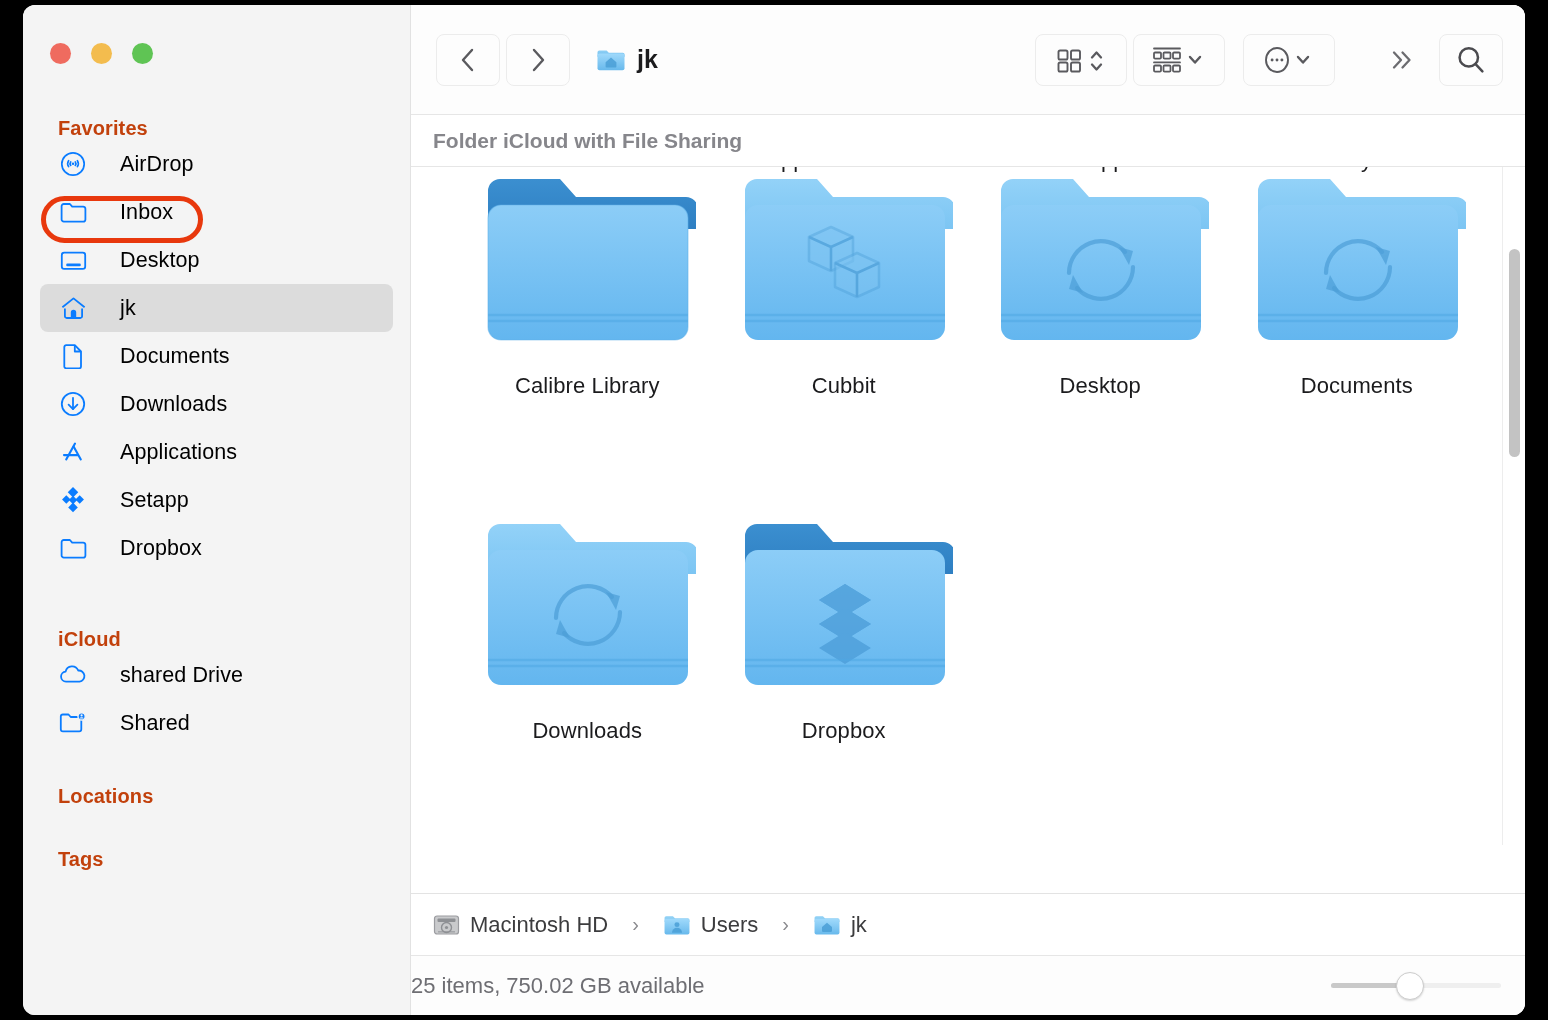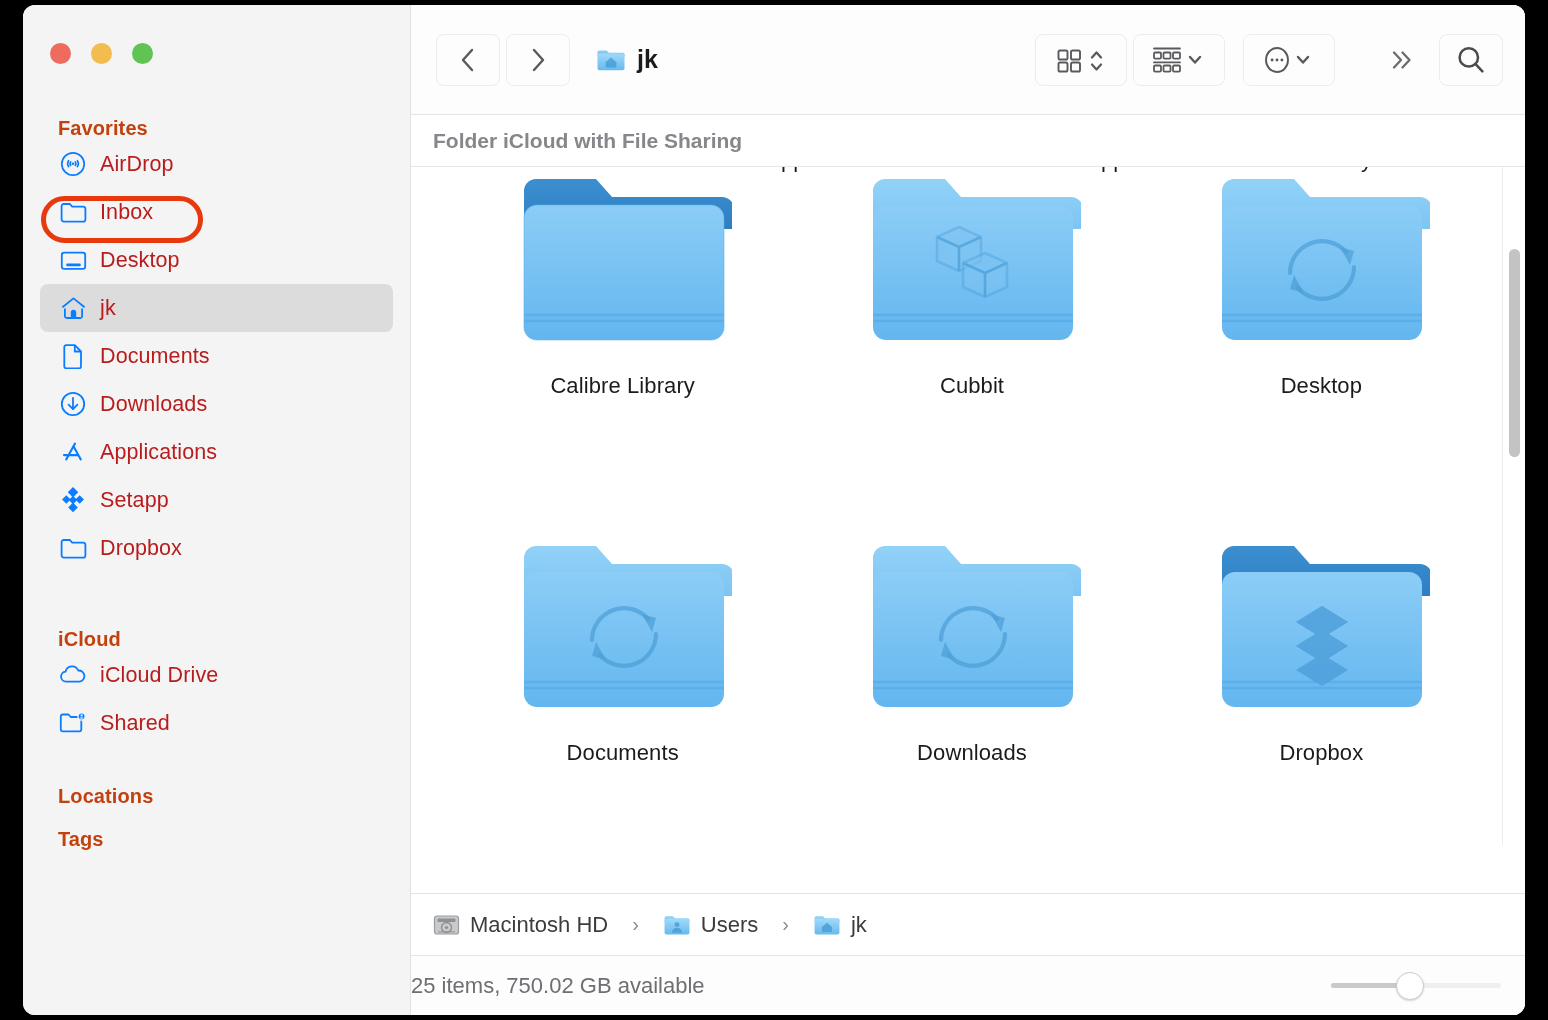--- a/index.html
+++ b/index.html
@@ -51,21 +51,21 @@
     padding-left:18px;
     position:relative;
   }
   .sb-item.selected{background:#dcdcdc;}
   .sb-ico{
     width:30px;height:30px;flex:0 0 30px;
     display:flex;align-items:center;justify-content:center;
     margin-right:12px;
   }
   .sb-label{
-    font-size:21.5px;color:#b91c1c;letter-spacing:.1px;
+    font-size:21.5px;color:#000000;letter-spacing:.1px;margin-left:20px;
   }
   .ring{
     position:absolute;
     left:18px;top:191px;
     width:162px;height:47px;
     border:5px solid #e8380d;
     border-radius:24px;
     box-sizing:border-box;
     pointer-events:none;
   }
@@ -109,23 +109,22 @@
   }
 
   .content{
     flex:1 1 auto;position:relative;overflow:hidden;background:#fff;
   }
   .grid{
     position:absolute;
     left:8px;right:0;top:-58px;
     padding:0 40px;
     display:grid;
-    grid-template-columns:repeat(3,1fr);
-    box-sizing:border-box;
-    gap:22px;
+    grid-template-columns:repeat(4,1fr);
+    box-sizing:border-box;
   }
   .cell{
     height:345px;
     display:flex;flex-direction:column;
     align-items:center;justify-content:flex-start;
     padding-top:58px;
     box-sizing:border-box;
   }
   .cell-name{
     margin-top:16px;
@@ -296,38 +295,38 @@
       </ul>
 
       <div class="sb-section" style="margin-top:56px;">iCloud</div>
       <ul class="sb-list">
         <li class="sb-item">
           <span class="sb-ico">
             <svg width="28" height="22" viewBox="0 0 28 22" fill="none" stroke="#0a7cff" stroke-width="1.8" stroke-linejoin="round">
               <path d="M7.0 17.6a5.0 5.0 0 0 1-.4-9.98 6.6 6.6 0 0 1 12.6-1.1 4.9 4.9 0 0 1 1.3 11.08z"></path>
             </svg>
           </span>
-          <span class="sb-label">iCloud Drive</span>
+          <span class="sb-label">shared Drive</span>
         </li>
         <li class="sb-item">
           <span class="sb-ico">
             <svg width="28" height="24" viewBox="0 0 28 24" fill="none" stroke="#0a7cff" stroke-width="1.8" stroke-linejoin="round">
               <path d="M1.8 5.6a2.1 2.1 0 0 1 2.1-2.1h5.6l2.2 2.5h8.5a2.1 2.1 0 0 1 2.1 2.1v10.2a2.1 2.1 0 0 1-2.1 2.1H3.9a2.1 2.1 0 0 1-2.1-2.1z"></path>
               <circle cx="22.6" cy="5.4" r="3.6" fill="#0a7cff" stroke="#f4f4f4" stroke-width="1.4"></circle>
               <circle cx="22.6" cy="4.4" r="1.1" fill="#f4f4f4" stroke="none"></circle>
               <path d="M20.4 7.6a2.4 2.4 0 0 1 4.4 0z" fill="#f4f4f4" stroke="none"></path>
             </svg>
           </span>
           <span class="sb-label">Shared</span>
         </li>
       </ul>
 
       <div class="sb-section" style="margin-top:38px;">Locations</div>
 
-      <div class="sb-section" style="margin-top:20px;">Tags</div>
+      <div class="sb-section" style="margin-top:40px;">Tags</div>
     </div>
 
     <div class="ring"></div>
   </div>
 
   <div class="main">
 
     <div class="toolbar">
       <div class="tb-btn">
         <svg width="22" height="30" viewBox="0 0 22 30" fill="none" stroke="#5a5a5e" stroke-width="2.4" stroke-linecap="round" stroke-linejoin="round">

